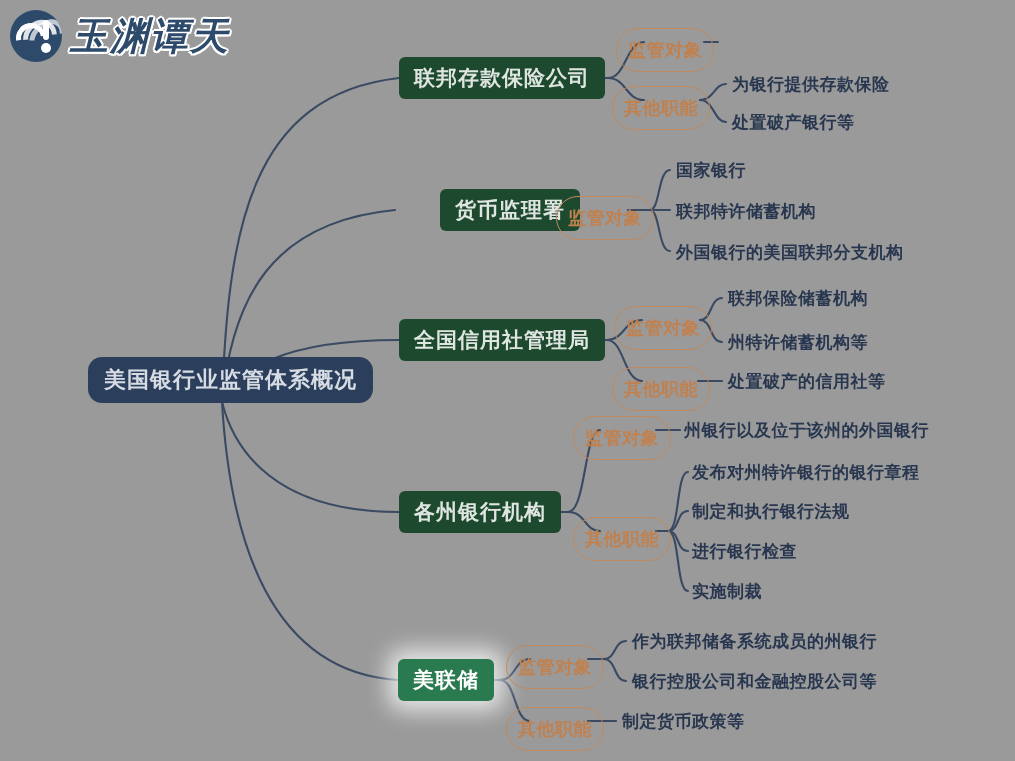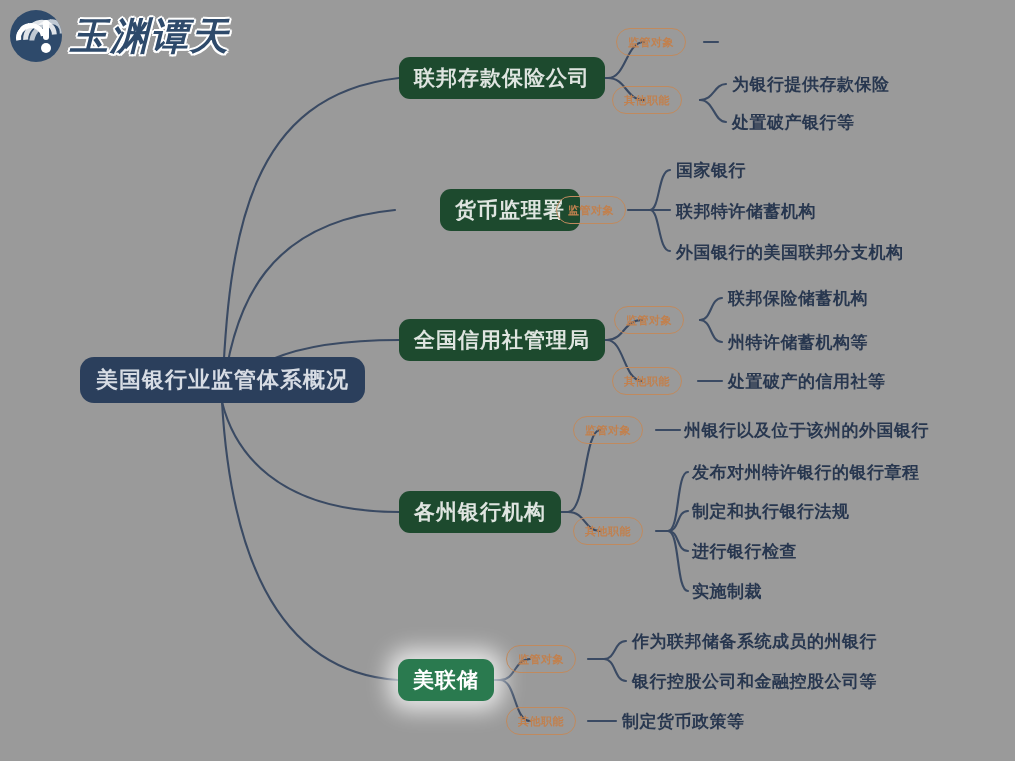--- a/index.html
+++ b/index.html
@@ -96,52 +96,52 @@
 
   #root-node {
     background: #2b3f5c;
     color: #d7dce4;
     border-radius: 14px;
     font-size: 22px;
     font-weight: bold;
     letter-spacing: 1px;
     padding: 0 16px;
     height: 46px;
-    left: 80px;
+    left: 88px;
     top: 357px;
   }
 
   .branch-node {
     background: #1d4a2e;
     color: #dfe5e0;
-    border-radius: 11px;
+    border-radius: 6px;
     font-size: 21px;
     font-weight: bold;
     letter-spacing: 1px;
     padding: 16px 15px;
     height: 42px;
   }
   .branch-node.highlight {
     background: #2a7a4f;
     color: #ffffff;
     box-shadow: 0 0 22px 10px rgba(255,255,255,0.75);
   }
 
   .pill {
     position: absolute;
     z-index: 20;
     box-sizing: border-box;
     border: 1.6px solid #c08a5e;
     border-radius: 999px;
     color: #c1814f;
     background: transparent;
-    font-size: 11px;
+    font-size: 18px;
     font-weight: bold;
     letter-spacing: .5px;
-    height: 28px;
+    height: 44px;
     padding: 0 11px;
     display: flex;
     align-items: center;
     justify-content: center;
     white-space: nowrap;
   }
 
   .leaf {
     position: absolute;
     z-index: 20;

